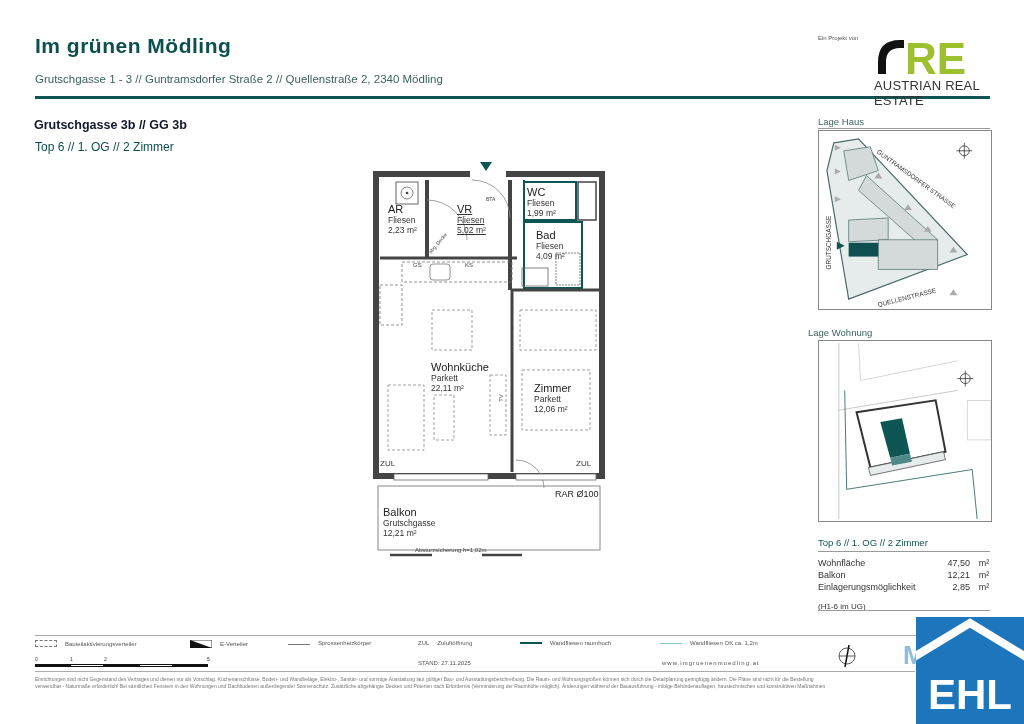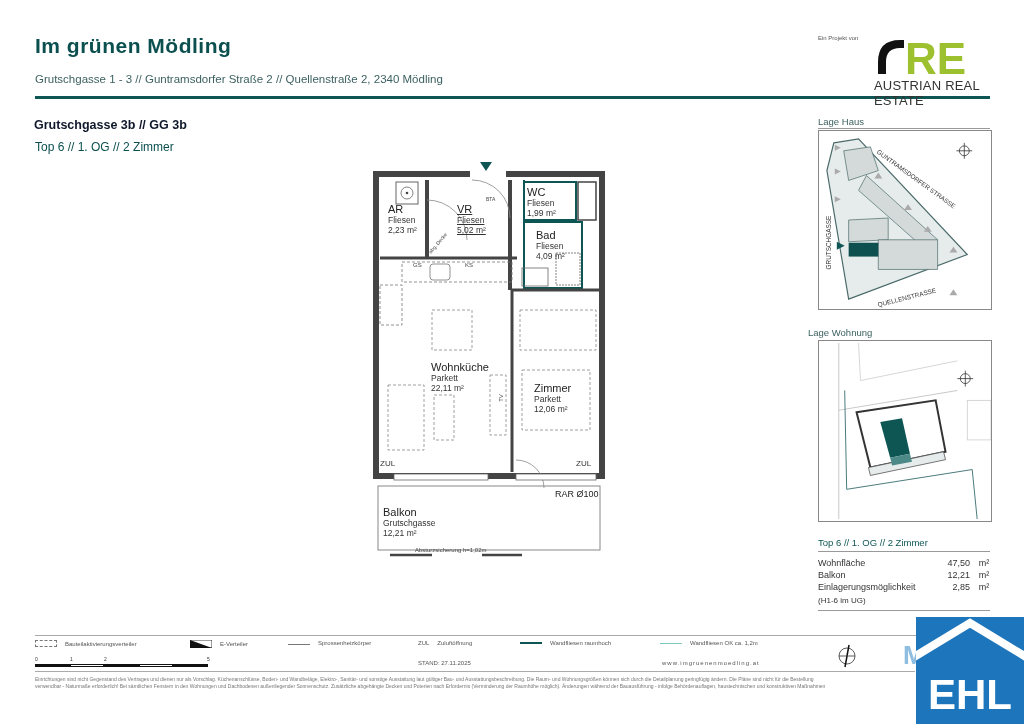--- a/index.html
+++ b/index.html
@@ -15,21 +15,21 @@
   .are-logo { left: 872px; top: 34px; width: 120px; height: 56px; }
   .are-text { left: 874px; top: 78px; font-size: 13px; color: #333; letter-spacing: 0.2px; }
   .panel-label { font-size: 9.5px; color: #3d6060; }
   .panel-rule { height: 1px; background: #999; }
   .panel-box { border: 1px solid #888; background: #fff; }
   .stats-title { left: 818px; top: 537px; font-size: 9.5px; color: #0e5654; }
   .stats-table { left: 818px; top: 558px; width: 172px; font-size: 9px; color: #333; }
   .stats-row { display: flex; justify-content: space-between; height: 12px; }
   .stats-row .v { display: flex; gap: 8px; }
   .stats-row .u { width: 12px; text-align: center; }
-  .stats-note { font-size: 8px; color: #333; margin-top: 2px; }
+  .stats-note { font-size: 8px; color: #333; margin-top: 8px; }
   .legend-rule { height: 1px; background: #aaa; }
   .legend-item { font-size: 6px; color: #555; display: flex; align-items: center; gap: 8px; }
   .footer-text { font-size: 5px; color: #777; line-height: 7px; }
   .room-name { font-size: 11px; color: #222; }
   .room-sub { font-size: 8.5px; color: #333; line-height: 10px; }
   .ehl { left: 916px; top: 617px; width: 108px; height: 107px; }
   .m-letter { left: 903px; top: 640px; font-size: 26px; font-weight: bold; color: #8fbde0; }
 </style>
 </head>
 <body>

